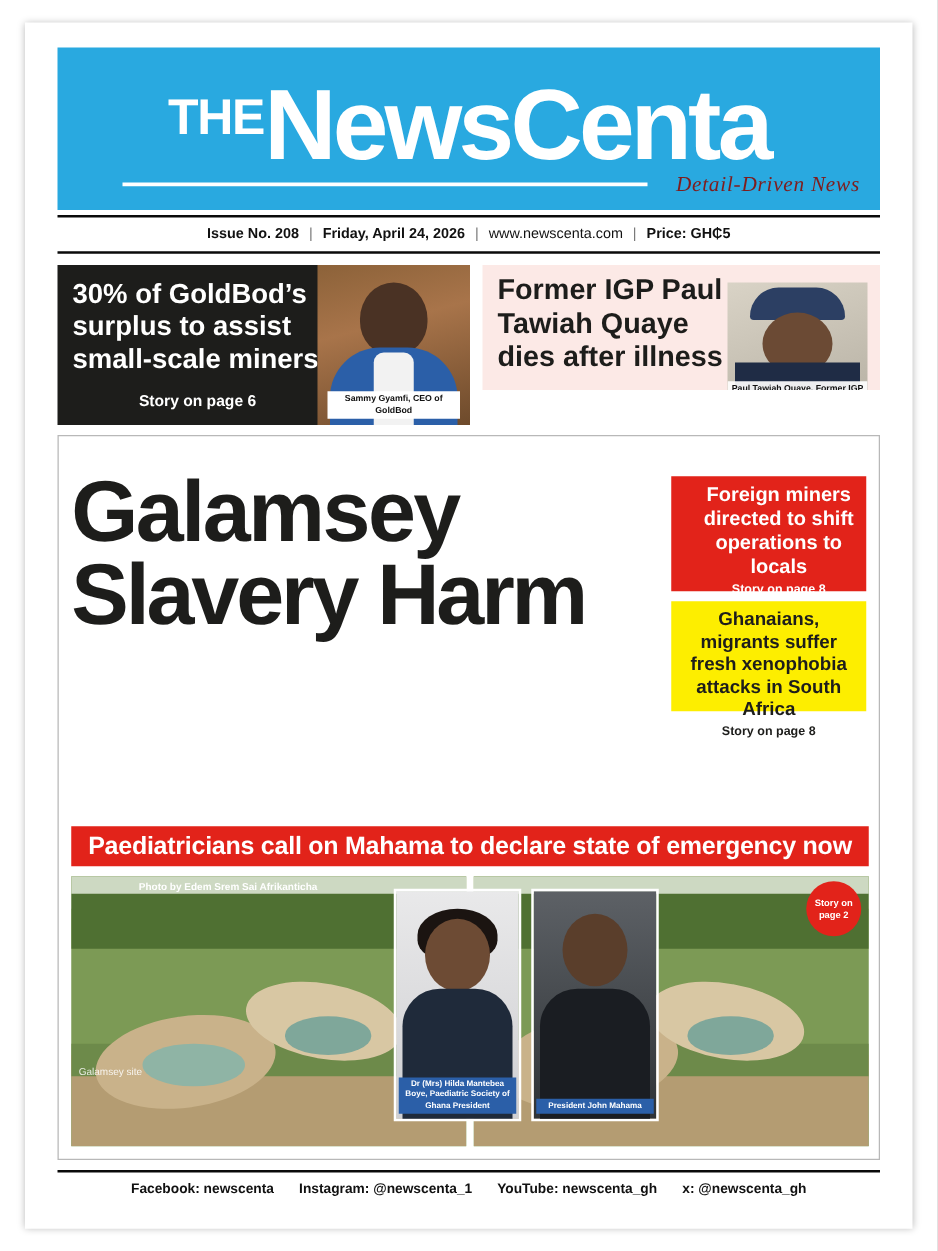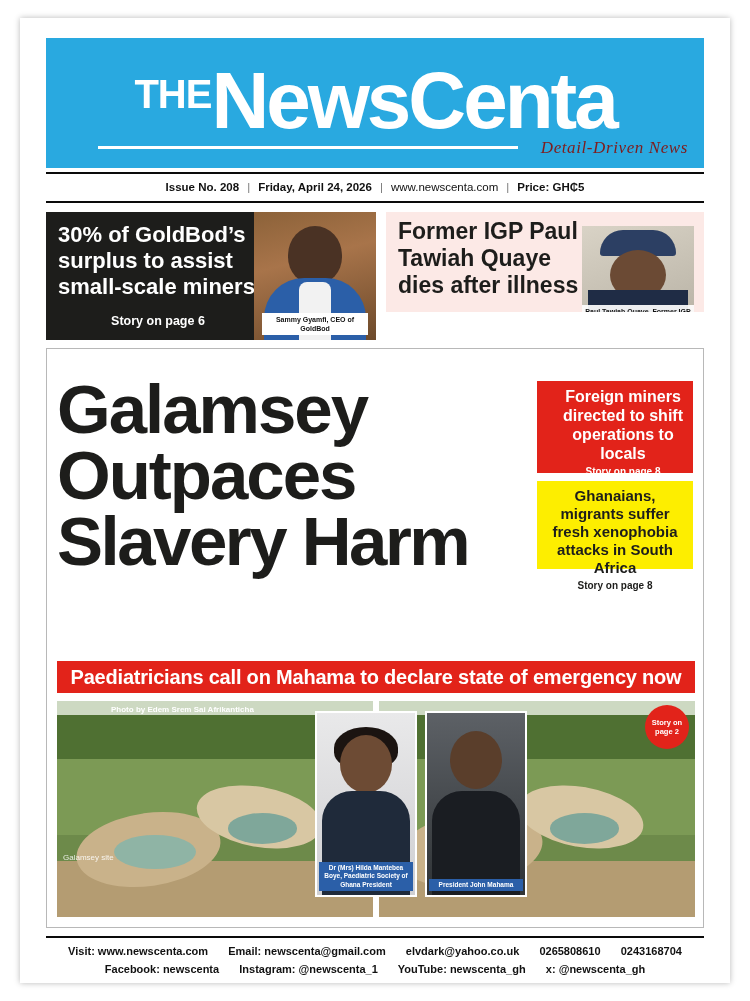--- a/index.html
+++ b/index.html
@@ -537,21 +537,20 @@
         <div class="cap"></div>
         <div class="face"></div>
         <div class="uniform"></div>
         <div class="tr-cap-bar">Paul Tawiah Quaye, Former IGP</div>
       </div>
     </div>
 
     <div class="mainbox">
       <div class="headline">
         <div>Galamsey</div>
-        <div>Outpaces</div>
         <div class="l3">Slavery Harm</div>
       </div>
 
       <div class="box-red">
         <div class="t">Foreign miners directed to shift operations to locals</div>
         <div class="s">Story on page 8</div>
       </div>
 
       <div class="box-yellow">
         <div class="t">Ghanaians, migrants suffer fresh xenophobia attacks in South Africa</div>
@@ -596,33 +595,20 @@
         <div class="portrait p2">
           <div class="ph-head"></div>
           <div class="ph-body"></div>
           <div class="ph-cap dark">President John Mahama</div>
         </div>
       </div>
     </div>
 
     <div class="foot-rule"></div>
     <div class="footer">
-      <span class="row">
-        <span>Visit:</span>
-        <span>www.newscenta.com</span>
-        <span class="gap"></span>
-        <span>Email:</span>
-        <span>newscenta@gmail.com</span>
-        <span class="gap"></span>
-        <span>elvdark@yahoo.co.uk</span>
-        <span class="gap"></span>
-        <span>0265808610</span>
-        <span class="gap"></span>
-        <span>0243168704</span>
-      </span>
       <span class="row">
         <span>Facebook:</span>
         <span>newscenta</span>
         <span class="gap"></span>
         <span>Instagram:</span>
         <span>@newscenta_1</span>
         <span class="gap"></span>
         <span>YouTube:</span>
         <span>newscenta_gh</span>
         <span class="gap"></span>

